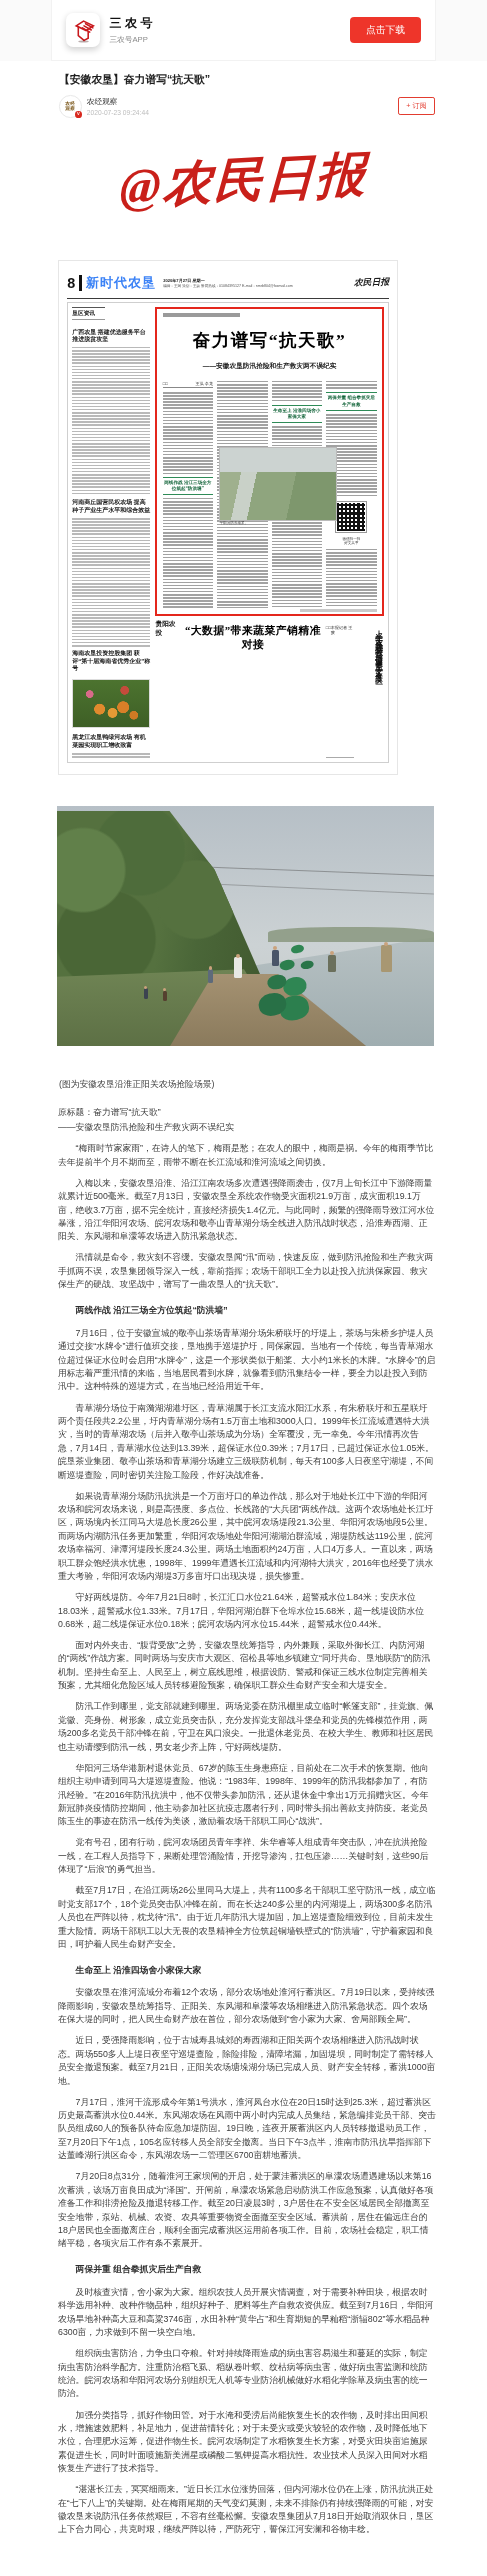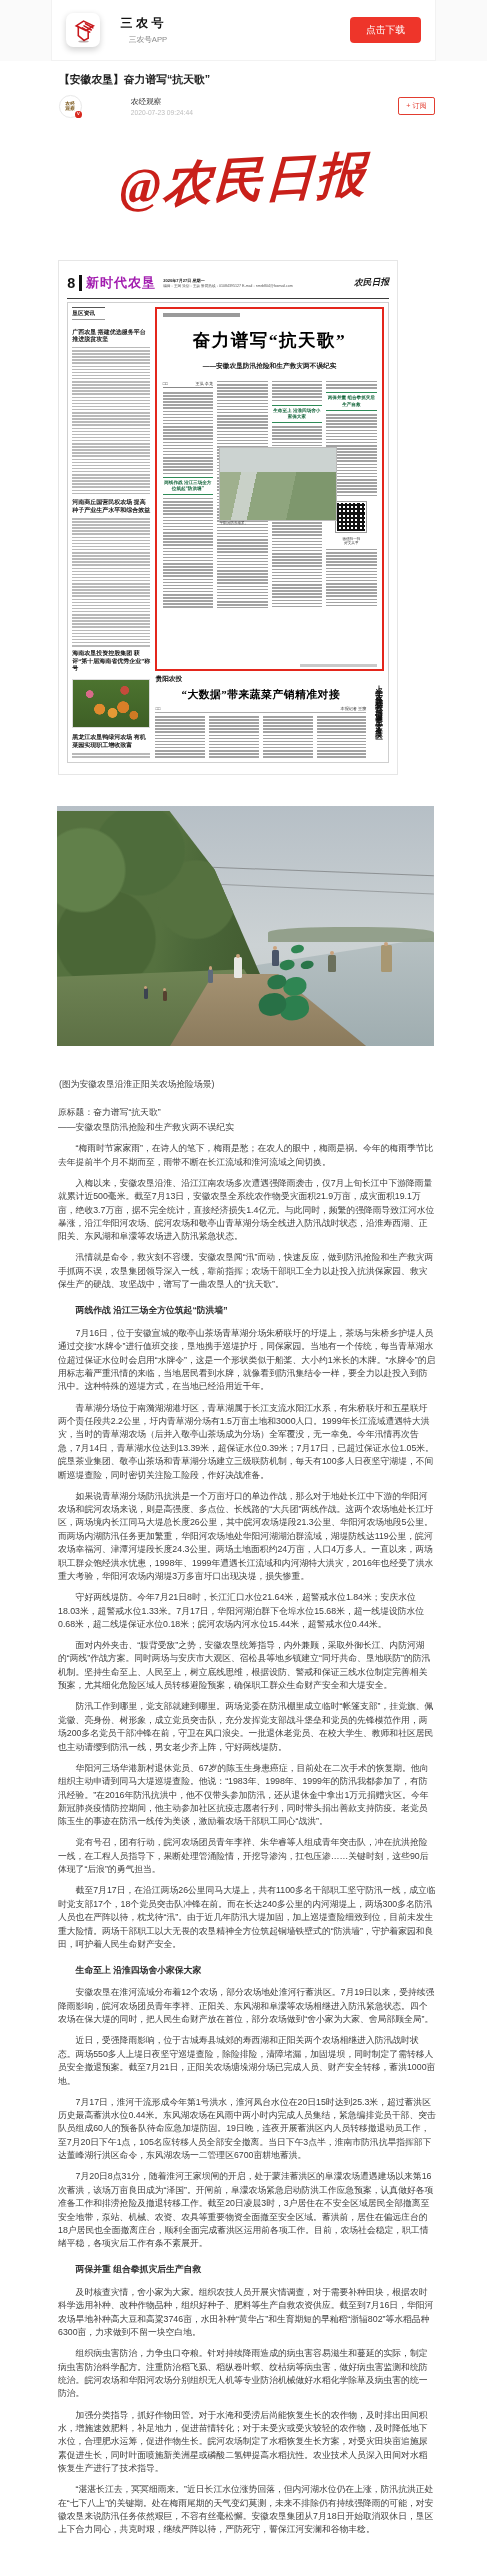--- a/index.html
+++ b/index.html
@@ -5,30 +5,30 @@
   html,body{margin:0;padding:0;background:#fff;}
   .page{position:relative;width:487px;height:2612px;margin:0 auto;background:#fff;
         font-family:"Liberation Sans",sans-serif;color:#3d3d3d;overflow:hidden;}
 
   
   .appbar-strip{height:61px;background:#fafafa;display:flex;justify-content:center;}
   .appbar{width:385px;height:61px;background:#fff;border:0.5px solid #f2f2f2;border-top:none;
           box-sizing:border-box;display:flex;align-items:center;padding:0 14.4px;}
   .app-logo{width:34px;height:34px;border-radius:7.2px;background:#fff;
             box-shadow:0 2.1px 6.2px rgba(0,0,0,.18);display:flex;align-items:center;justify-content:center;flex:0 0 auto;}
-  .app-id{margin-left:20px;display:flex;flex-direction:column;gap:3.6px;align-items:flex-end;}
+  .app-id{margin-left:9px;display:flex;flex-direction:column;gap:3.6px;}
   .app-title{font-size:12px;font-weight:bold;color:#111;letter-spacing:3.6px;}
   .app-sub{font-size:7.7px;color:#8a8a8a;}
   .dl-btn{margin-left:auto;background:#ee352a;color:#fff;font-size:9.8px;border:none;
           padding:6.7px 15.5px;border-radius:4.1px;cursor:pointer;font-family:inherit;}
 
   
   .art-head{width:376px;margin:11.3px 0 0 59px;}
   .art-title{font-size:10.8px;font-weight:bold;color:#1f1f1f;line-height:15.5px;}
-  .author-row{margin-top:7.2px;display:flex;align-items:center;gap:44px;}
+  .author-row{margin-top:7.2px;display:flex;align-items:center;}
   .avatar{width:20.6px;height:20.6px;border-radius:50%;border:0.5px solid #e8e8e8;background:#fff;
           position:relative;display:flex;flex-direction:column;align-items:center;justify-content:center;flex:0 0 auto;}
   .avatar .a-line{font-size:4.6px;line-height:5.2px;color:#7d5a1e;font-weight:bold;letter-spacing:0.5px;}
   .avatar .v-badge{position:absolute;right:-1px;bottom:-1px;width:6.7px;height:6.7px;border-radius:50%;
           background:#d8281e;color:#fff;font-size:4.1px;line-height:6.7px;text-align:center;font-weight:bold;}
   .author-meta{margin-left:5.2px;display:flex;flex-direction:column;gap:2.1px;}
   .author-name{font-size:7.7px;color:#333;}
   .pub-date{font-size:6.7px;color:#bdbdbd;}
   .sub-btn{margin-left:auto;border:0.5px solid #e23c2f;color:#e23c2f;background:#fff;font-size:7.2px;
            padding:3.1px 7.2px;border-radius:2.1px;cursor:pointer;font-family:inherit;}
@@ -37,21 +37,21 @@
   .masthead{height:100px;margin-top:13.4px;display:flex;align-items:center;justify-content:center;}
   .masthead-text{font-family:"Liberation Serif",serif;font-weight:bold;font-style:italic;
                  font-size:49px;color:#c9201a;letter-spacing:2.1px;transform:rotate(-3deg) skewX(-5deg);}
 
   
   .np{width:340px;height:515px;margin:29px 0 0 58px;background:#fff;border:0.5px solid #e6e6e6;
       box-sizing:border-box;padding:7.2px 8.2px;overflow:hidden;}
   .np-head{display:flex;align-items:center;height:30px;border-bottom:1px solid #3a3a3a;}
   .np-pageno{font-size:14.4px;font-weight:bold;color:#111;}
   .np-pagebar{width:2.6px;height:15.5px;background:#111;margin:0 4.1px;}
-  .np-section{font-size:13px;font-weight:bold;color:#a21caf;letter-spacing:1px;}
+  .np-section{font-size:13px;font-weight:bold;color:#3b82f6;letter-spacing:1px;}
   .np-meta{margin-left:7.2px;display:flex;flex-direction:column;gap:1.5px;}
   .np-dateline{font-size:4.1px;color:#222;font-weight:bold;}
   .np-metaline{font-size:3.6px;color:#555;}
   .np-script{margin-left:auto;font-family:"Liberation Serif",serif;font-style:italic;font-weight:bold;
              font-size:8.8px;color:#1c1c1c;transform:rotate(-2deg);}
   .np-body{display:flex;gap:5.2px;border:0.5px solid #cfcfcf;margin-top:3.1px;padding:4.1px;height:461px;box-sizing:border-box;}
   .np-left{width:78px;flex:0 0 auto;display:flex;flex-direction:column;}
   .np-kicker-box{font-size:5.7px;font-weight:bold;color:#222;border-top:1.5px solid #555;border-bottom:0.5px solid #999;
                  width:33px;padding:1.5px 0;margin-bottom:5.2px;}
   .np-h{font-family:"Liberation Serif",serif;font-size:6px;font-weight:bold;color:#1a1a1a;line-height:7.7px;margin:3.1px 0;}
@@ -59,41 +59,41 @@
   .sim.light{opacity:.75;}
   .np-vegphoto{height:47px;margin:3.1px 0;border:0.5px solid #ddd;background:
        radial-gradient(circle at 22% 30%,#d86a8a 0 3.6px,transparent 4.1px),
        radial-gradient(circle at 68% 22%,#c44b3b 0 4.1px,transparent 4.6px),
        radial-gradient(circle at 35% 62%,#e08a2d 0 5.2px,transparent 5.7px),
        radial-gradient(circle at 52% 70%,#e69a35 0 4.6px,transparent 5.2px),
        radial-gradient(circle at 66% 58%,#d97f28 0 5.7px,transparent 6.2px),
        radial-gradient(circle at 80% 75%,#cf7a24 0 4.1px,transparent 4.6px),
        linear-gradient(#4c732f,#3e5f26);}
   .np-right{flex:1;display:flex;flex-direction:column;}
-  .np-redbox{position:relative;height:364px;border:2.1px solid #e4261c;box-sizing:border-box;padding:4.1px 5.2px;background:#fff;}
+  .np-redbox{position:relative;height:309px;border:2.1px solid #e4261c;box-sizing:border-box;padding:4.1px 5.2px;background:#fff;}
   .np-decorbar{width:77px;height:3.6px;background:#9a9a9a;}
   .np-headline{font-family:"Liberation Serif",serif;font-size:17.5px;font-weight:bold;color:#000;
                text-align:center;letter-spacing:1.5px;margin-top:11.3px;}
   .np-subtitle{font-size:6.7px;color:#222;text-align:center;margin-top:9.3px;font-weight:bold;}
   .np-cols{display:flex;gap:4.1px;margin-top:10.3px;height:227px;}
   .np-col{flex:1;display:flex;flex-direction:column;gap:3.1px;}
   .np-byline{font-size:4.1px;color:#222;border-bottom:0.5px solid #888;padding-bottom:1.5px;display:flex;justify-content:space-between;}
   .np-greenhead{font-size:4.6px;font-weight:bold;color:#15663c;text-align:center;line-height:6.2px;
                 border-top:1.5px double #2e8b57;border-bottom:1.5px double #2e8b57;padding:2.1px 0;}
   .np-photo{position:absolute;left:62px;top:138px;width:116px;height:72px;border:0.5px solid #bbb;background:
        linear-gradient(#ccd3d1 0 34%,transparent 34%),
        linear-gradient(102deg,#9fb08e 0 20%,#c9d1c8 20% 32%,#8fa57e 32% 62%,#7e976d 62%);}
   .np-photo-cap{position:absolute;left:62px;top:212px;width:116px;font-size:3.6px;color:#333;}
   .np-qr{width:28px;height:28px;margin:3.1px auto 0;border:1px solid #fff;outline:0.5px solid #999;
      background-image:repeating-linear-gradient(0deg,#111 0 2.1px,transparent 2.1px 4.1px),
                       repeating-linear-gradient(90deg,#111 0 2.1px,#fff 2.1px 4.1px);}
   .np-qr-note{font-size:3.6px;color:#333;text-align:center;line-height:4.6px;margin-top:1.5px;white-space:pre-line;}
   .np-scroll{position:absolute;right:5.2px;bottom:2.6px;width:77px;height:3.1px;background:#c9c9c9;}
   .np-bottom{display:flex;gap:4.1px;margin-top:4.1px;flex:1;}
-  .np-bottom-main{flex:1;display:flex;flex-direction:column;}
+  .np-bottom-main{flex:1;display:flex;flex-direction:row;}
   .np-b-kicker{font-family:"Liberation Serif",serif;font-size:6.7px;font-weight:bold;color:#111;}
   .np-b-headline{font-family:"Liberation Serif",serif;font-size:10.8px;font-weight:bold;color:#000;
                  text-align:center;letter-spacing:0.5px;margin-top:3.1px;}
   .np-b-byline{font-size:4.1px;color:#333;display:flex;justify-content:space-between;border-bottom:0.5px solid #aaa;
                padding-bottom:1px;margin-top:4.1px;}
   .np-b-cols{display:flex;gap:4.1px;flex:1;margin-top:3.1px;}
   .np-b-col{flex:1;}
   .np-vert{width:13.4px;flex:0 0 auto;writing-mode:vertical-rl;font-family:"Liberation Serif",serif;
            font-size:7.7px;font-weight:bold;color:#111;letter-spacing:2.6px;padding-top:3.1px;}
 
@@ -306,21 +306,21 @@
       <p class="ap indent">7月16日，位于安徽宣城的敬亭山茶场青草湖分场朱桥联圩的圩堤上，茶场与朱桥乡护堤人员通过交接“水牌令”进行值班交接，垦地携手巡堤护圩，同保家园。当地有一个传统，每当青草湖水位超过保证水位时会启用“水牌令”，这是一个形状类似于船桨、大小约1米长的木牌。“水牌令”的启用标志着严重汛情的来临，当地居民看到水牌，就像看到防汛集结令一样，要全力以赴投入到防汛中。这种特殊的巡堤方式，在当地已经沿用近千年。</p>
       <p class="ap indent">青草湖分场位于南漪湖湖港圩区，青草湖属于长江支流水阳江水系，有朱桥联圩和五星联圩两个责任段共2.2公里，圩内青草湖分场有1.5万亩土地和3000人口。1999年长江流域遭遇特大洪灾，当时的青草湖农场（后并入敬亭山茶场成为分场）全军覆没，无一幸免。今年汛情再次告急，7月14日，青草湖水位达到13.39米，超保证水位0.39米；7月17日，已超过保证水位1.05米。皖垦茶业集团、敬亭山茶场和青草湖分场建立三级联防机制，每天有100多人日夜坚守湖堤，不间断巡堤查险，同时密切关注险工险段，作好决战准备。</p>
       <p class="ap indent">如果说青草湖分场防汛抗洪是一个万亩圩口的单边作战，那么对于地处长江中下游的华阳河农场和皖河农场来说，则是高强度、多点位、长线路的“大兵团”两线作战。这两个农场地处长江圩区，两场境内长江同马大堤总长度26公里，其中皖河农场堤段21.3公里、华阳河农场地段5公里。而两场内湖防汛任务更加繁重，华阳河农场地处华阳河湖湖泊群流域，湖堤防线达119公里，皖河农场幸福河、津潭河堤段长度24.3公里。两场土地面积约24万亩，人口4万多人。一直以来，两场职工群众饱经洪水忧患，1998年、1999年遭遇长江流域和内河湖特大洪灾，2016年也经受了洪水重大考验，华阳河农场内湖堤3万多亩圩口出现决堤，损失惨重。</p>
       <p class="ap indent">守好两线堤防。今年7月21日8时，长江汇口水位21.64米，超警戒水位1.84米；安庆水位18.03米，超警戒水位1.33米。7月17日，华阳河湖泊群下仓埠水位15.68米，超一线堤设防水位0.68米，超二线堤保证水位0.18米；皖河农场内河水位15.44米，超警戒水位0.44米。</p>
       <p class="ap indent">面对内外夹击、“腹背受敌”之势，安徽农垦统筹指导，内外兼顾，采取外御长江、内防河湖的“两线”作战方案。同时两场与安庆市大观区、宿松县等地乡镇建立“同圩共命、垦地联防”的防汛机制。坚持生命至上、人民至上，树立底线思维，根据设防、警戒和保证三线水位制定完善相关预案，尤其细化危险区域人员转移避险预案，确保职工群众生命财产安全和大堤安全。</p>
       <p class="ap indent">防汛工作到哪里，党支部就建到哪里。两场党委在防汛棚里成立临时“帐篷支部”，挂党旗、佩党徽、亮身份、树形象，成立党员突击队，充分发挥党支部战斗堡垒和党员的先锋模范作用，两场200多名党员干部冲锋在前，守卫在风口浪尖。一批退休老党员、在校大学生、教师和社区居民也主动请缨到防汛一线，男女老少齐上阵，守好两线堤防。</p>
       <p class="ap indent">华阳河三场华港新村退休党员、67岁的陈玉生身患癌症，目前处在二次手术的恢复期。他向组织主动申请到同马大堤巡堤查险。他说：“1983年、1998年、1999年的防汛我都参加了，有防汛经验。”在2016年防汛抗洪中，他不仅带头参加防汛，还从退休金中拿出1万元捐赠灾区。今年新冠肺炎疫情防控期间，他主动参加社区抗疫志愿者行列，同时带头捐出善款支持防疫。老党员陈玉生的事迹在防汛一线传为美谈，激励着农场干部职工同心“战洪”。</p>
       <p class="ap indent">党有号召，团有行动，皖河农场团员青年李祥、朱华睿等人组成青年突击队，冲在抗洪抢险一线，在工程人员指导下，果断处理管涌险情，开挖导渗沟，扛包压渗……关键时刻，这些90后体现了“后浪”的勇气担当。</p>
       <p class="ap indent">截至7月17日，在沿江两场26公里同马大堤上，共有1100多名干部职工坚守防汛一线，成立临时党支部17个，18个党员突击队冲锋在前。而在长达240多公里的内河湖堤上，两场300多名防汛人员也在严阵以待，枕戈待“汛”。由于近几年防汛大堤加固，加上巡堤查险细致到位，目前未发生重大险情。两场干部职工以大无畏的农垦精神全方位筑起铜墙铁壁式的“防洪墙”，守护着家园和良田，呵护着人民生命财产安全。</p>
       <p class="ap h">生命至上 沿淮四场舍小家保大家</p>
-      <p class="ap indent">安徽农垦在淮河流域分布着12个农场，部分农场地处淮河行蓄洪区。7月19日以来，受持续强降雨影响，皖河农场团员青年李祥、正阳关、东风湖和阜濛等农场相继进入防汛紧急状态。四个农场在保大堤的同时，把人民生命财产放在首位，部分农场做到“舍小家为大家、舍局部顾全局”。</p>
+      <p class="ap indent">安徽农垦在淮河流域分布着12个农场，部分农场地处淮河行蓄洪区。7月19日以来，受持续强降雨影响，安徽农垦统筹指导、正阳关、东风湖和阜濛等农场相继进入防汛紧急状态。四个农场在保大堤的同时，把人民生命财产放在首位，部分农场做到“舍小家为大家、舍局部顾全局”。</p>
       <p class="ap indent">近日，受强降雨影响，位于古城寿县城郊的寿西湖和正阳关两个农场相继进入防汛战时状态。两场550多人上堤日夜坚守巡堤查险，除险排险，清障堵漏，加固堤坝，同时制定了需转移人员安全撤退预案。截至7月21日，正阳关农场塘垛湖分场已完成人员、财产安全转移，蓄洪1000亩地。</p>
       <p class="ap indent">7月17日，淮河干流形成今年第1号洪水，淮河凤台水位在20日15时达到25.3米，超过蓄洪区历史最高蓄洪水位0.44米。东风湖农场在风雨中两小时内完成人员集结，紧急编排党员干部、突击队员组成60人的预备队待命应急加堤防固。19日晚，连夜开展蓄洪区内人员转移撤退动员工作，至7月20日下午1点，105名应转移人员全部安全撤离。当日下午3点半，淮南市防汛抗旱指挥部下达董峰湖行洪区命令，东风湖农场一二管理区6700亩耕地蓄洪。</p>
       <p class="ap indent">7月20日8点31分，随着淮河王家坝闸的开启，处于蒙洼蓄洪区的阜濛农场遭遇建场以来第16次蓄洪，该场万亩良田成为“泽国”。开闸前，阜濛农场紧急启动防洪工作应急预案，认真做好各项准备工作和排涝抢险及撤退转移工作。截至20日凌晨3时，3户居住在不安全区域居民全部撤离至安全地带，泵站、机械、农资、农具等重要物资全面撤至安全区域。蓄洪前，居住在偏远庄台的18户居民也全面撤离庄台，顺利全面完成蓄洪区运用前各项工作。目前，农场社会稳定，职工情绪平稳，各项灾后工作有条不紊展开。</p>
       <p class="ap h">两保并重 组合拳抓灾后生产自救</p>
       <p class="ap indent">及时核查灾情，舍小家为大家。组织农技人员开展灾情调查，对于需要补种田块，根据农时科学选用补种、改种作物品种，组织好种子、肥料等生产自救农资供应。截至到7月16日，华阳河农场旱地补种高大豆和高粱3746亩，水田补种“黄华占”和生育期短的早籼稻“浙辐802”等水稻品种6300亩，力求做到不留一块空白地。</p>
       <p class="ap indent">组织病虫害防治，力争虫口夺粮。针对持续降雨造成的病虫害容易滋生和蔓延的实际，制定病虫害防治科学配方。注重防治稻飞虱、稻纵卷叶螟、纹枯病等病虫害，做好病虫害监测和统防统治。皖河农场和华阳河农场分别组织无人机等专业防治机械做好水稻化学除草及病虫害的统一防治。</p>
       <p class="ap indent">加强分类指导，抓好作物田管。对于水淹和受涝后尚能恢复生长的农作物，及时排出田间积水，增施速效肥料，补足地力，促进苗情转化；对于未受灾或受灾较轻的农作物，及时降低地下水位，合理肥水运筹，促进作物生长。皖河农场制定了水稻恢复生长方案，对受灾田块亩追施尿素促进生长，同时叶面喷施新美洲星或磷酸二氢钾提高水稻抗性。农业技术人员深入田间对水稻恢复生产进行了技术指导。</p>
       <p class="ap indent">“湛湛长江去，冥冥细雨来。”近日长江水位涨势回落，但内河湖水位仍在上涨，防汛抗洪正处在“七下八上”的关键期。处在梅雨尾期的天气变幻莫测，未来不排除仍有持续强降雨的可能，对安徽农垦来说防汛任务依然艰巨，不容有丝毫松懈。安徽农垦集团从7月18日开始取消双休日，垦区上下合力同心，共克时艰，继续严阵以待，严防死守，誓保江河安澜和谷物丰稔。</p>
     </div>
 

